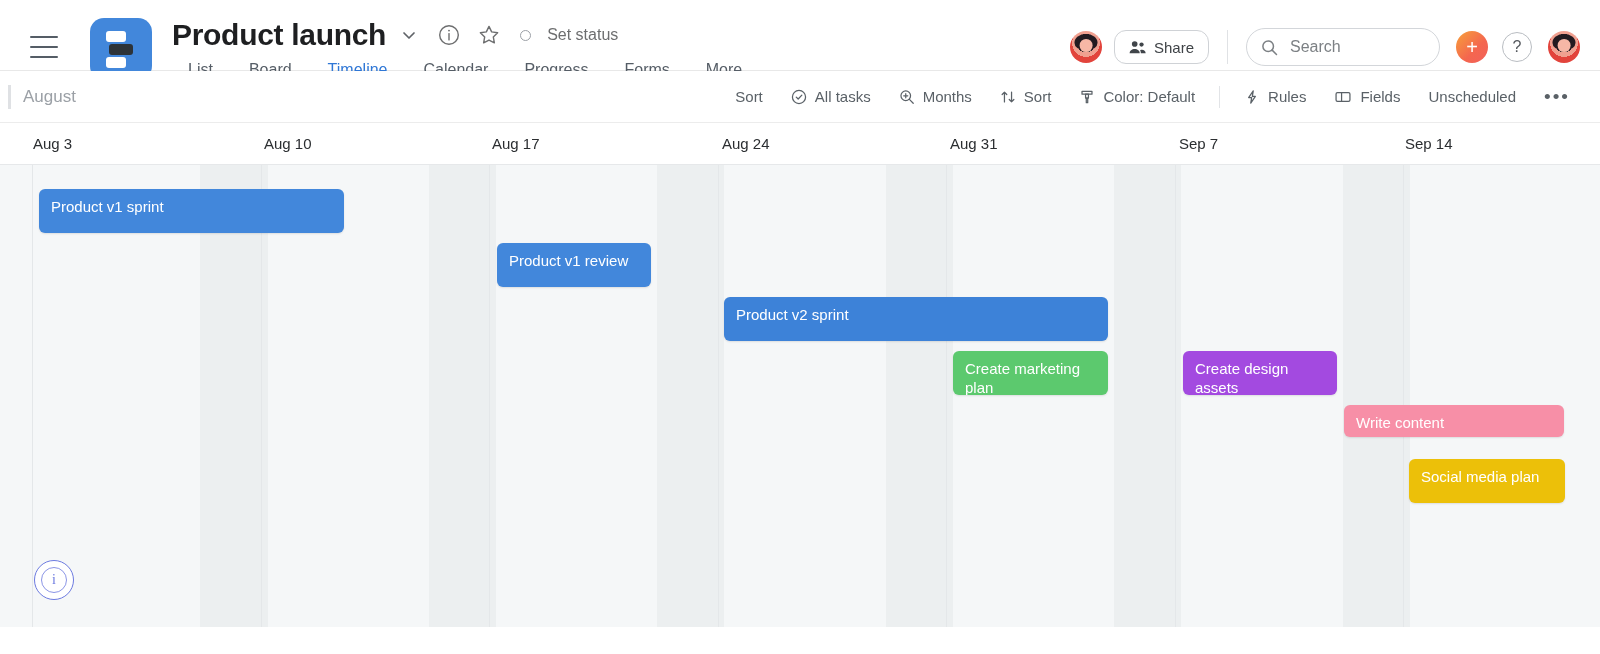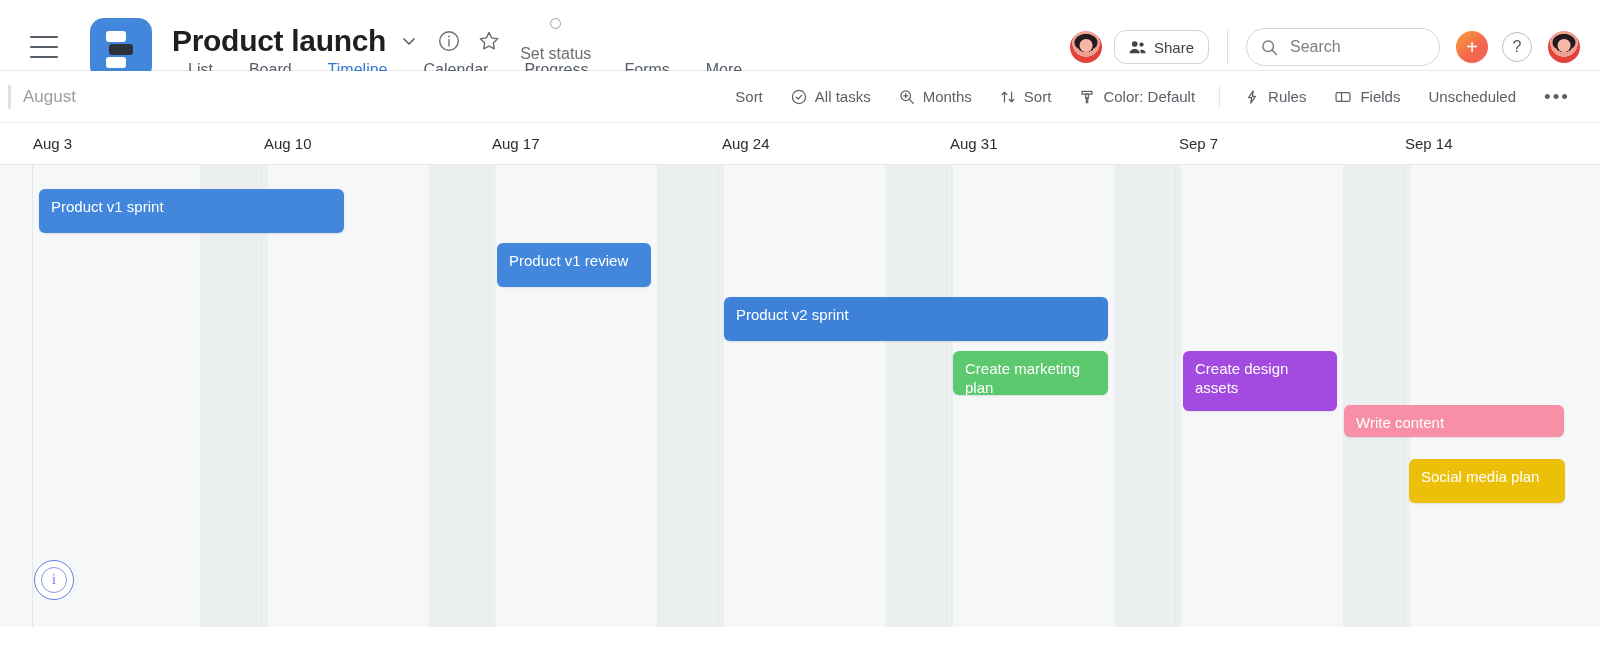--- a/index.html
+++ b/index.html
@@ -44,21 +44,21 @@
     font-size: 30px; font-weight: 700; color: #1e1f21;
     letter-spacing: -0.3px; line-height: 34px;
   }
   .ic-btn {
     width: 34px; height: 34px; margin-left: 6px;
     display: flex; align-items: center; justify-content: center;
     cursor: pointer; color: #6d6e6f;
   }
   .setstatus {
     display: flex; align-items: center; gap: 16px;
-    margin-left: 14px; color: #6d6e6f; font-size: 16px; cursor: pointer; flex-direction: column;
+    margin-left: 14px; color: #6d6e6f; font-size: 16px; cursor: pointer;
   }
   .dotring {
     width: 11px; height: 11px; border: 1.6px solid #9ca0a6; border-radius: 50%;
   }
 
   .tabs {
     position: absolute; left: 170px; top: 60px;
     display: flex; align-items: flex-end; gap: 0px;
   }
   .tab {
@@ -354,16 +354,16 @@
     <div class="vline" style="left: 261px;"></div>
     <div class="vline" style="left: 489px;"></div>
     <div class="vline" style="left: 718px;"></div>
     <div class="vline" style="left: 946px;"></div>
     <div class="vline" style="left: 1175px;"></div>
     <div class="vline" style="left: 1403px;"></div>
     <div class="bar" style="left: 39px; top: 24px; width: 305px; height: 44px; background: rgb(66, 135, 219);">Product v1 sprint</div>
     <div class="bar" style="left: 497px; top: 78px; width: 154px; height: 44px; background: rgb(66, 135, 219);">Product v1 review</div>
     <div class="bar" style="left: 724px; top: 132px; width: 384px; height: 44px; background: rgb(61, 130, 216);">Product v2 sprint</div>
     <div class="bar" style="left: 953px; top: 186px; width: 155px; height: 44px; background: rgb(92, 201, 110);">Create marketing plan</div>
-    <div class="bar" style="left: 1183px; top: 186px; width: 154px; height: 60px; background: rgb(163, 74, 224);">Create design assets</div>
+    <div class="bar" style="left: 1183px; top: 186px; width: 154px; height: 44px; background: rgb(163, 74, 224);">Create design assets</div>
     <div class="bar" style="left: 1344px; top: 240px; width: 220px; height: 32px; background: rgb(247, 143, 167);">Write content</div>
     <div class="bar" style="left: 1409px; top: 294px; width: 156px; height: 44px; background: rgb(236, 192, 9);">Social media plan</div>
   </div>
 
 </body></html>

